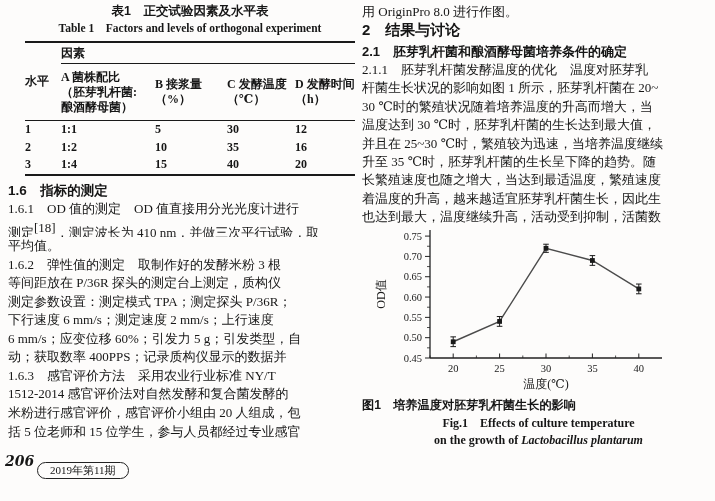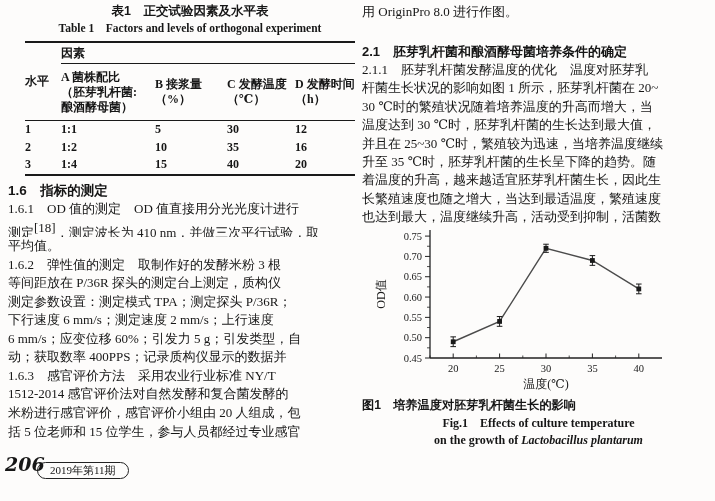--- a/index.html
+++ b/index.html
@@ -21,21 +21,21 @@
   td.group{height:20px;border-bottom:1px solid #1a1a1a;}
   tr.hdr td{height:56px;border-bottom:1.5px solid #1a1a1a;white-space:pre-line;line-height:15px;}
   td.level{border-bottom:1.5px solid #1a1a1a;}
   tr.data td{height:17.5px;}
   .s16{left:8px;top:182px;font-family:"Liberation Sans","DejaVu Sans",sans-serif;
     font-weight:bold;font-size:13.5px;}
   .leftlines{left:8px;top:200px;width:350px;}
   .tline{height:18.55px;line-height:18.55px;font-size:13px;white-space:nowrap;overflow:hidden;}
   sup{font-size:13px;}
   .pagefoot-num{left:5px;top:453px;font-family:"DejaVu Serif","Liberation Serif",serif;
-    font-style:italic;font-weight:bold;font-size:19px;z-index:2;}
+    font-style:italic;font-weight:bold;font-size:14px;z-index:2;}
   .issue-pill{left:37px;top:462px;height:15px;line-height:15px;border:1.4px solid #222;
     border-radius:9px;padding:0 12px;font-size:11px;z-index:1;
     font-family:Liberation Serif, serif;background:#fdfcfb;}
   
   .r-intro{left:362px;top:3px;width:350px;font-size:13px;}
   .s2{left:362px;top:21px;width:350px;font-family:"Liberation Sans","DejaVu Sans",sans-serif;
     font-weight:bold;font-size:15px;}
   .s21{left:362px;top:43px;width:353px;font-family:"Liberation Sans","DejaVu Sans",sans-serif;
     font-weight:bold;font-size:13px;}
   .rightlines{left:362px;top:61px;width:353px;}
@@ -118,30 +118,31 @@
       <div class="tline">1.6.3　感官评价方法　采用农业行业标准 NY/T</div>
       <div class="tline">1512-2014 感官评价法对自然发酵和复合菌发酵的</div>
       <div class="tline">米粉进行感官评价，感官评价小组由 20 人组成，包</div>
       <div class="tline">括 5 位老师和 15 位学生，参与人员都经过专业感官</div>
     </div>
 
   <div class="abs pagefoot-num">206</div>
   <div class="abs issue-pill">2019年第11期</div>
 
   <div class="abs r-intro">用 OriginPro 8.0 进行作图。</div>
+  <div class="abs s2">2　结果与讨论</div>
   <div class="abs s21">2.1　胚芽乳杆菌和酿酒酵母菌培养条件的确定</div>
   <div class="abs rightlines">
       <div class="tline">2.1.1　胚芽乳杆菌发酵温度的优化　温度对胚芽乳</div>
       <div class="tline">杆菌生长状况的影响如图 1 所示，胚芽乳杆菌在 20~</div>
       <div class="tline">30 ℃时的繁殖状况随着培养温度的升高而增大，当</div>
       <div class="tline">温度达到 30 ℃时，胚芽乳杆菌的生长达到最大值，</div>
       <div class="tline">并且在 25~30 ℃时，繁殖较为迅速，当培养温度继续</div>
       <div class="tline">升至 35 ℃时，胚芽乳杆菌的生长呈下降的趋势。随</div>
+      <div class="tline">长繁殖速度也随之增大，当达到最适温度，繁殖速度</div>
       <div class="tline">着温度的升高，越来越适宜胚芽乳杆菌生长，因此生</div>
-      <div class="tline">长繁殖速度也随之增大，当达到最适温度，繁殖速度</div>
       <div class="tline">也达到最大，温度继续升高，活动受到抑制，活菌数</div>
     </div>
 
   <div class="abs chartbox">
     <svg id="chart-svg" width="336" height="172" viewBox="0 0 336 172">
         <line x1="58" y1="4" x2="58" y2="132" stroke="#222222" stroke-width="1.3"></line>
         <line x1="58" y1="132" x2="290" y2="132" stroke="#222222" stroke-width="1.3"></line>
         <line x1="53" y1="132" x2="58" y2="132" stroke="#222222" stroke-width="1"></line>
         <text x="50" y="135.5" text-anchor="end" font-size="10.5" fill="#1a1a1a">0.45</text>
         <line x1="55" y1="121.84126984126983" x2="58" y2="121.84126984126983" stroke="#222222" stroke-width="0.8"></line>

